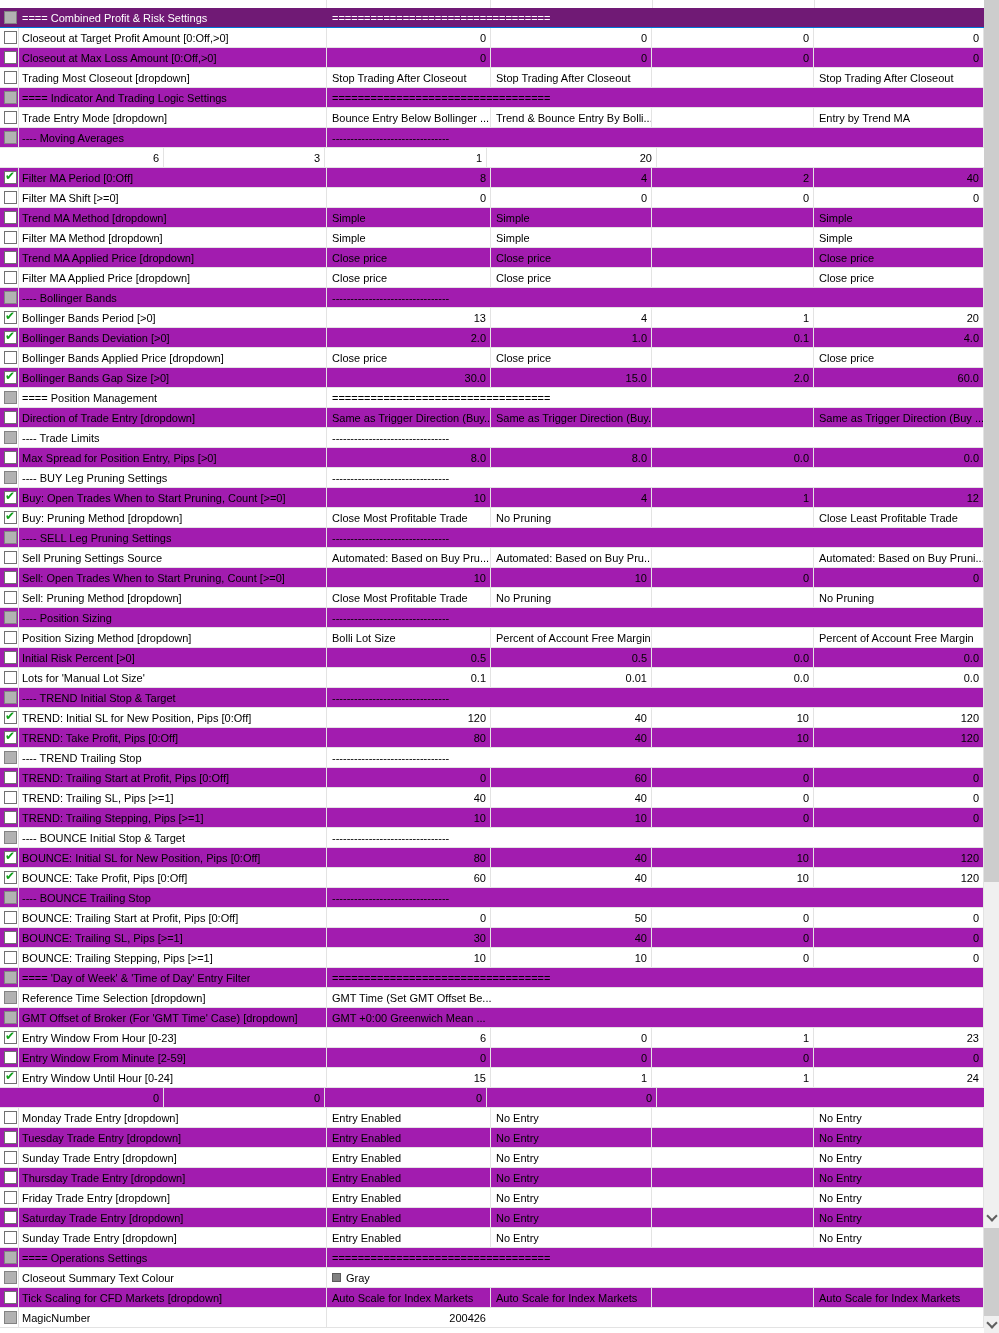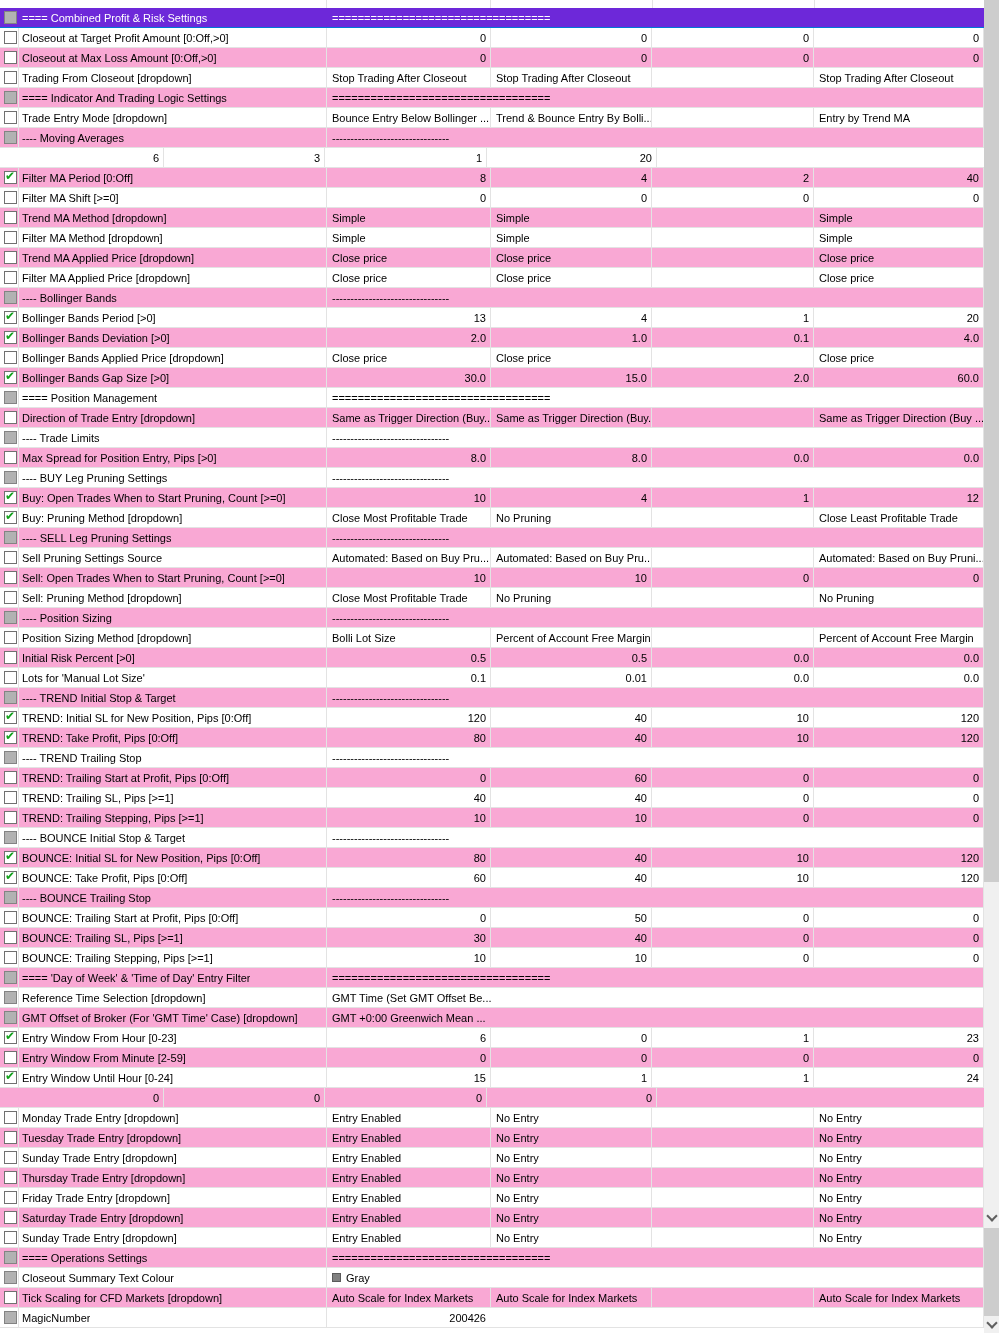--- a/index.html
+++ b/index.html
@@ -8,22 +8,22 @@
     font-family:"Liberation Sans",sans-serif;font-size:11px;color:#000;
     overflow:hidden;
   }
   #topstrip{position:absolute;left:0;top:0;width:984px;height:8px;background:#fff;}
   #topstrip .vline{position:absolute;top:0;width:1px;height:8px;background:#e3e3e3;}
   #grid{position:absolute;left:0;top:8px;width:984px;}
   .row{
     display:flex;height:20px;box-sizing:border-box;
     border-bottom:1px solid #e3e3e3;background:#fff;align-items:stretch;
   }
-  .row.alt{background:#f9a8d4;}
-  .row.sel{background:#6d28d9;color:#fff;border-bottom-color:#0078d7;text-align:center;}
+  .row.alt{background:#a21caf;}
+  .row.sel{background:#701a75;color:#fff;border-bottom-color:#0078d7;text-align:center;}
   .name-col{
     width:327px;box-sizing:border-box;border-right:1px solid #e3e3e3;
     display:flex;align-items:center;flex:none;overflow:hidden;
   }
   .row.sel .name-col{border-right-color:transparent;}
   .cb-wrap{
     width:19px;height:100%;box-sizing:border-box;border-right:1px solid #e3e3e3;
     display:flex;align-items:center;flex:none;
   }
   .row.sel .cb-wrap{border-right-color:transparent;}
@@ -110,21 +110,21 @@
       <div class="cell c-value num">0</div>
       <div class="cell c-start num">0</div>
       <div class="cell c-step num">0</div>
       <div class="cell c-stop num">0</div>
     </div>
     <div class="row">
       <div class="name-col">
         <div class="cb-wrap">
           <span class="cb unchecked"></span>
         </div>
-        <span class="pname">Trading From Closeout [dropdown]</span>
+        <span class="pname">Trading Most Closeout [dropdown]</span>
       </div>
       <div class="cell c-value">Stop Trading After Closeout</div>
       <div class="cell c-start">Stop Trading After Closeout</div>
       <div class="cell c-step"></div>
       <div class="cell c-stop">Stop Trading After Closeout</div>
     </div>
     <div class="row alt">
       <div class="name-col">
         <div class="cb-wrap">
           <span class="cb static"></span>

